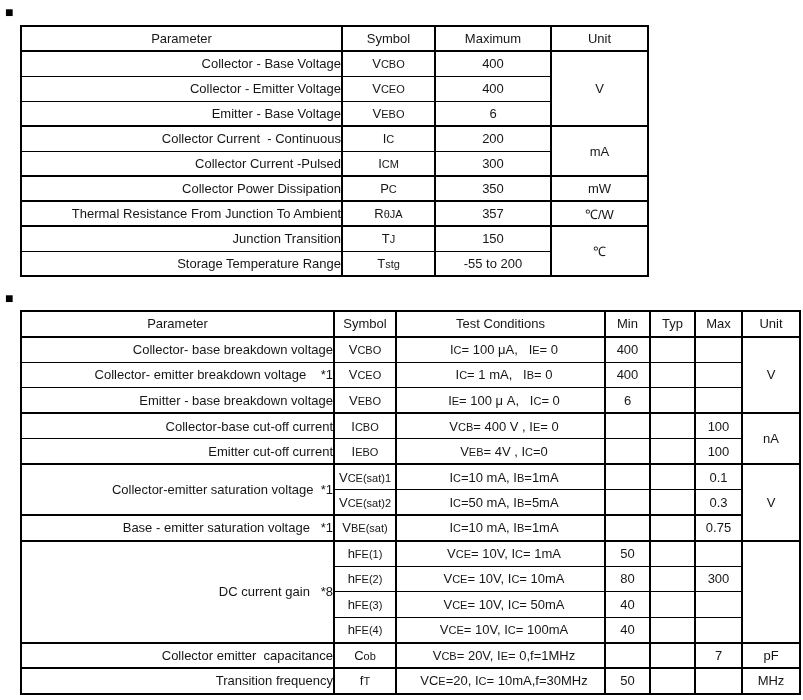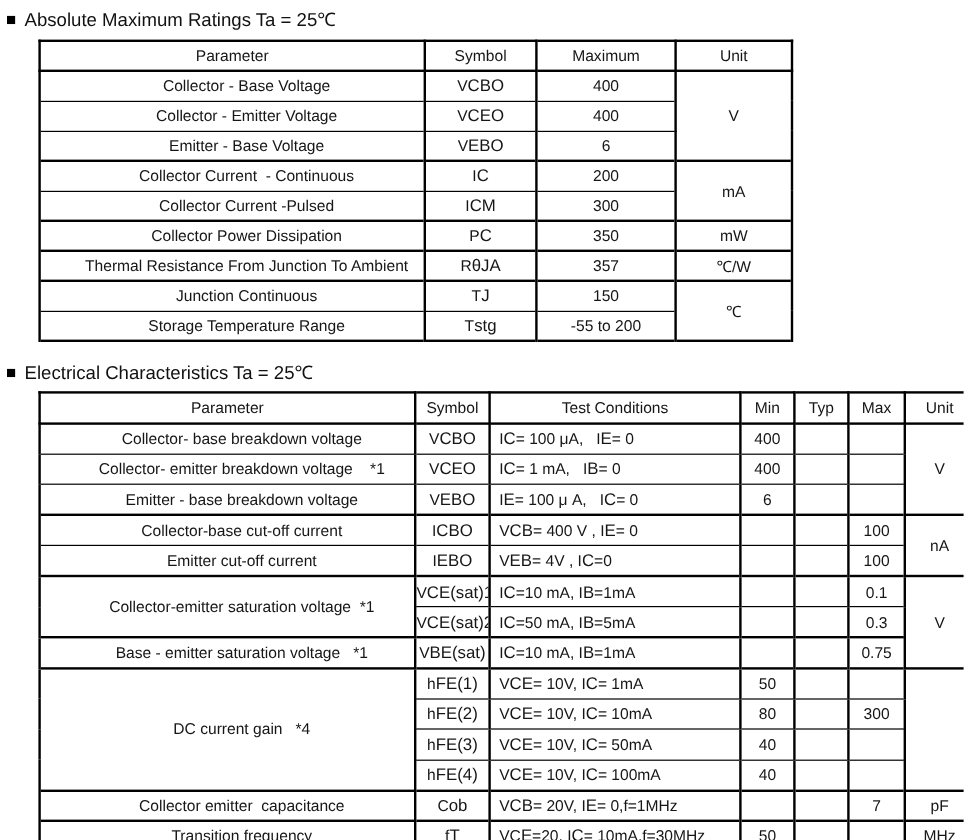--- a/index.html
+++ b/index.html
@@ -16,57 +16,56 @@
     display: flex; align-items: center; gap: 7px;
     font-size: 15.5px; font-weight: 400; color: #111;
     margin: 0; padding-left: 5px;
   }
   #title1 { padding-top: 5px; }
   #title2 { padding-top: 14px; }
   .bullet { font-size: 14px; line-height: 1; color: #000; }
   table {
     border-collapse: collapse;
     table-layout: fixed;
-    margin-left: 32px;
+    margin-left: 20px;
     border: 2px solid #000;
   }
   #t1 { margin-top: 6px; width: 627px; }
   #t2 { margin-top: 5px; width: 779px; }
   #t1 tr { height: 25px; }
   #t2 tr { height: 25.5px; }
   th {
     border: 2px solid #000;
     font-size: 13px; font-weight: 400;
     padding: 0; text-align: center;
   }
   td {
     border: 2px solid #000;
     border-top-width: 1px; border-bottom-width: 1px;
     font-size: 13px; font-weight: 400;
     padding: 0; text-align: center;
     white-space: pre; overflow: hidden;
     vertical-align: middle;
   }
   tr.grp > td { border-top-width: 2px; }
-  td.p  { text-align: center; padding-left: 24px; }
-  td.tc { text-align: left; padding-left: 7px; }
+  td.p  { text-align: right; padding-left: 24px; }
+  td.tc { text-align: center; padding-left: 7px; }
   sub {
-    font-size: 14px;
+    font-size: 11px;
     vertical-align: baseline;
     line-height: 1;
   }
 </style>
 </head>
 <body>
 
 <div class="sheet">
 
   <h2 class="section-title" id="title1">
     <span class="bullet">■</span>
-    <span>Absolute Maximum Ratings Ta = 25℃</span>
   </h2>
 
   <table id="t1">
     <colgroup>
       <col style="width:321px">
         <col style="width:93px">
         <col style="width:116px">
         <col style="width:97px">
     </colgroup>
     <tbody>
@@ -109,36 +108,35 @@
       <td>350</td>
       <td>mW</td>
     </tr>
     <tr class="grp">
       <td class="p">Thermal Resistance From Junction To Ambient</td>
       <td>R<sub>θJA</sub></td>
       <td>357</td>
       <td>℃/W</td>
     </tr>
     <tr class="grp">
-      <td class="p">Junction Continuous</td>
+      <td class="p">Junction Transition</td>
       <td>T<sub>J</sub></td>
       <td>150</td>
       <td rowspan="2">℃</td>
     </tr>
     <tr>
       <td class="p">Storage Temperature Range</td>
       <td>T<sub>stg</sub></td>
       <td>-55 to 200</td>
     </tr>
   </tbody>
     </table>
 
   <h2 class="section-title" id="title2">
     <span class="bullet">■</span>
-    <span>Electrical Characteristics Ta = 25℃</span>
   </h2>
 
   <table id="t2">
     <colgroup>
       <col style="width:313px">
         <col style="width:62px">
         <col style="width:209px">
         <col style="width:45px">
         <col style="width:45px">
         <col style="width:47px">
@@ -214,21 +212,21 @@
     </tr>
     <tr class="grp">
       <td class="p">Base - emitter saturation voltage   *1</td>
       <td>V<sub>BE(sat)</sub></td>
       <td class="tc">I<sub>C</sub>=10 mA, I<sub>B</sub>=1mA</td>
       <td></td>
       <td></td>
       <td>0.75</td>
     </tr>
     <tr class="grp">
-      <td class="p" rowspan="4">DC current gain   *4</td>
+      <td class="p" rowspan="4">DC current gain   *8</td>
       <td>h<sub>FE(1)</sub></td>
       <td class="tc">V<sub>CE</sub>= 10V, I<sub>C</sub>= 1mA</td>
       <td>50</td>
       <td></td>
       <td></td>
       <td rowspan="4"></td>
     </tr>
     <tr>
       <td>h<sub>FE(2)</sub></td>
       <td class="tc">V<sub>CE</sub>= 10V, I<sub>C</sub>= 10mA</td>

